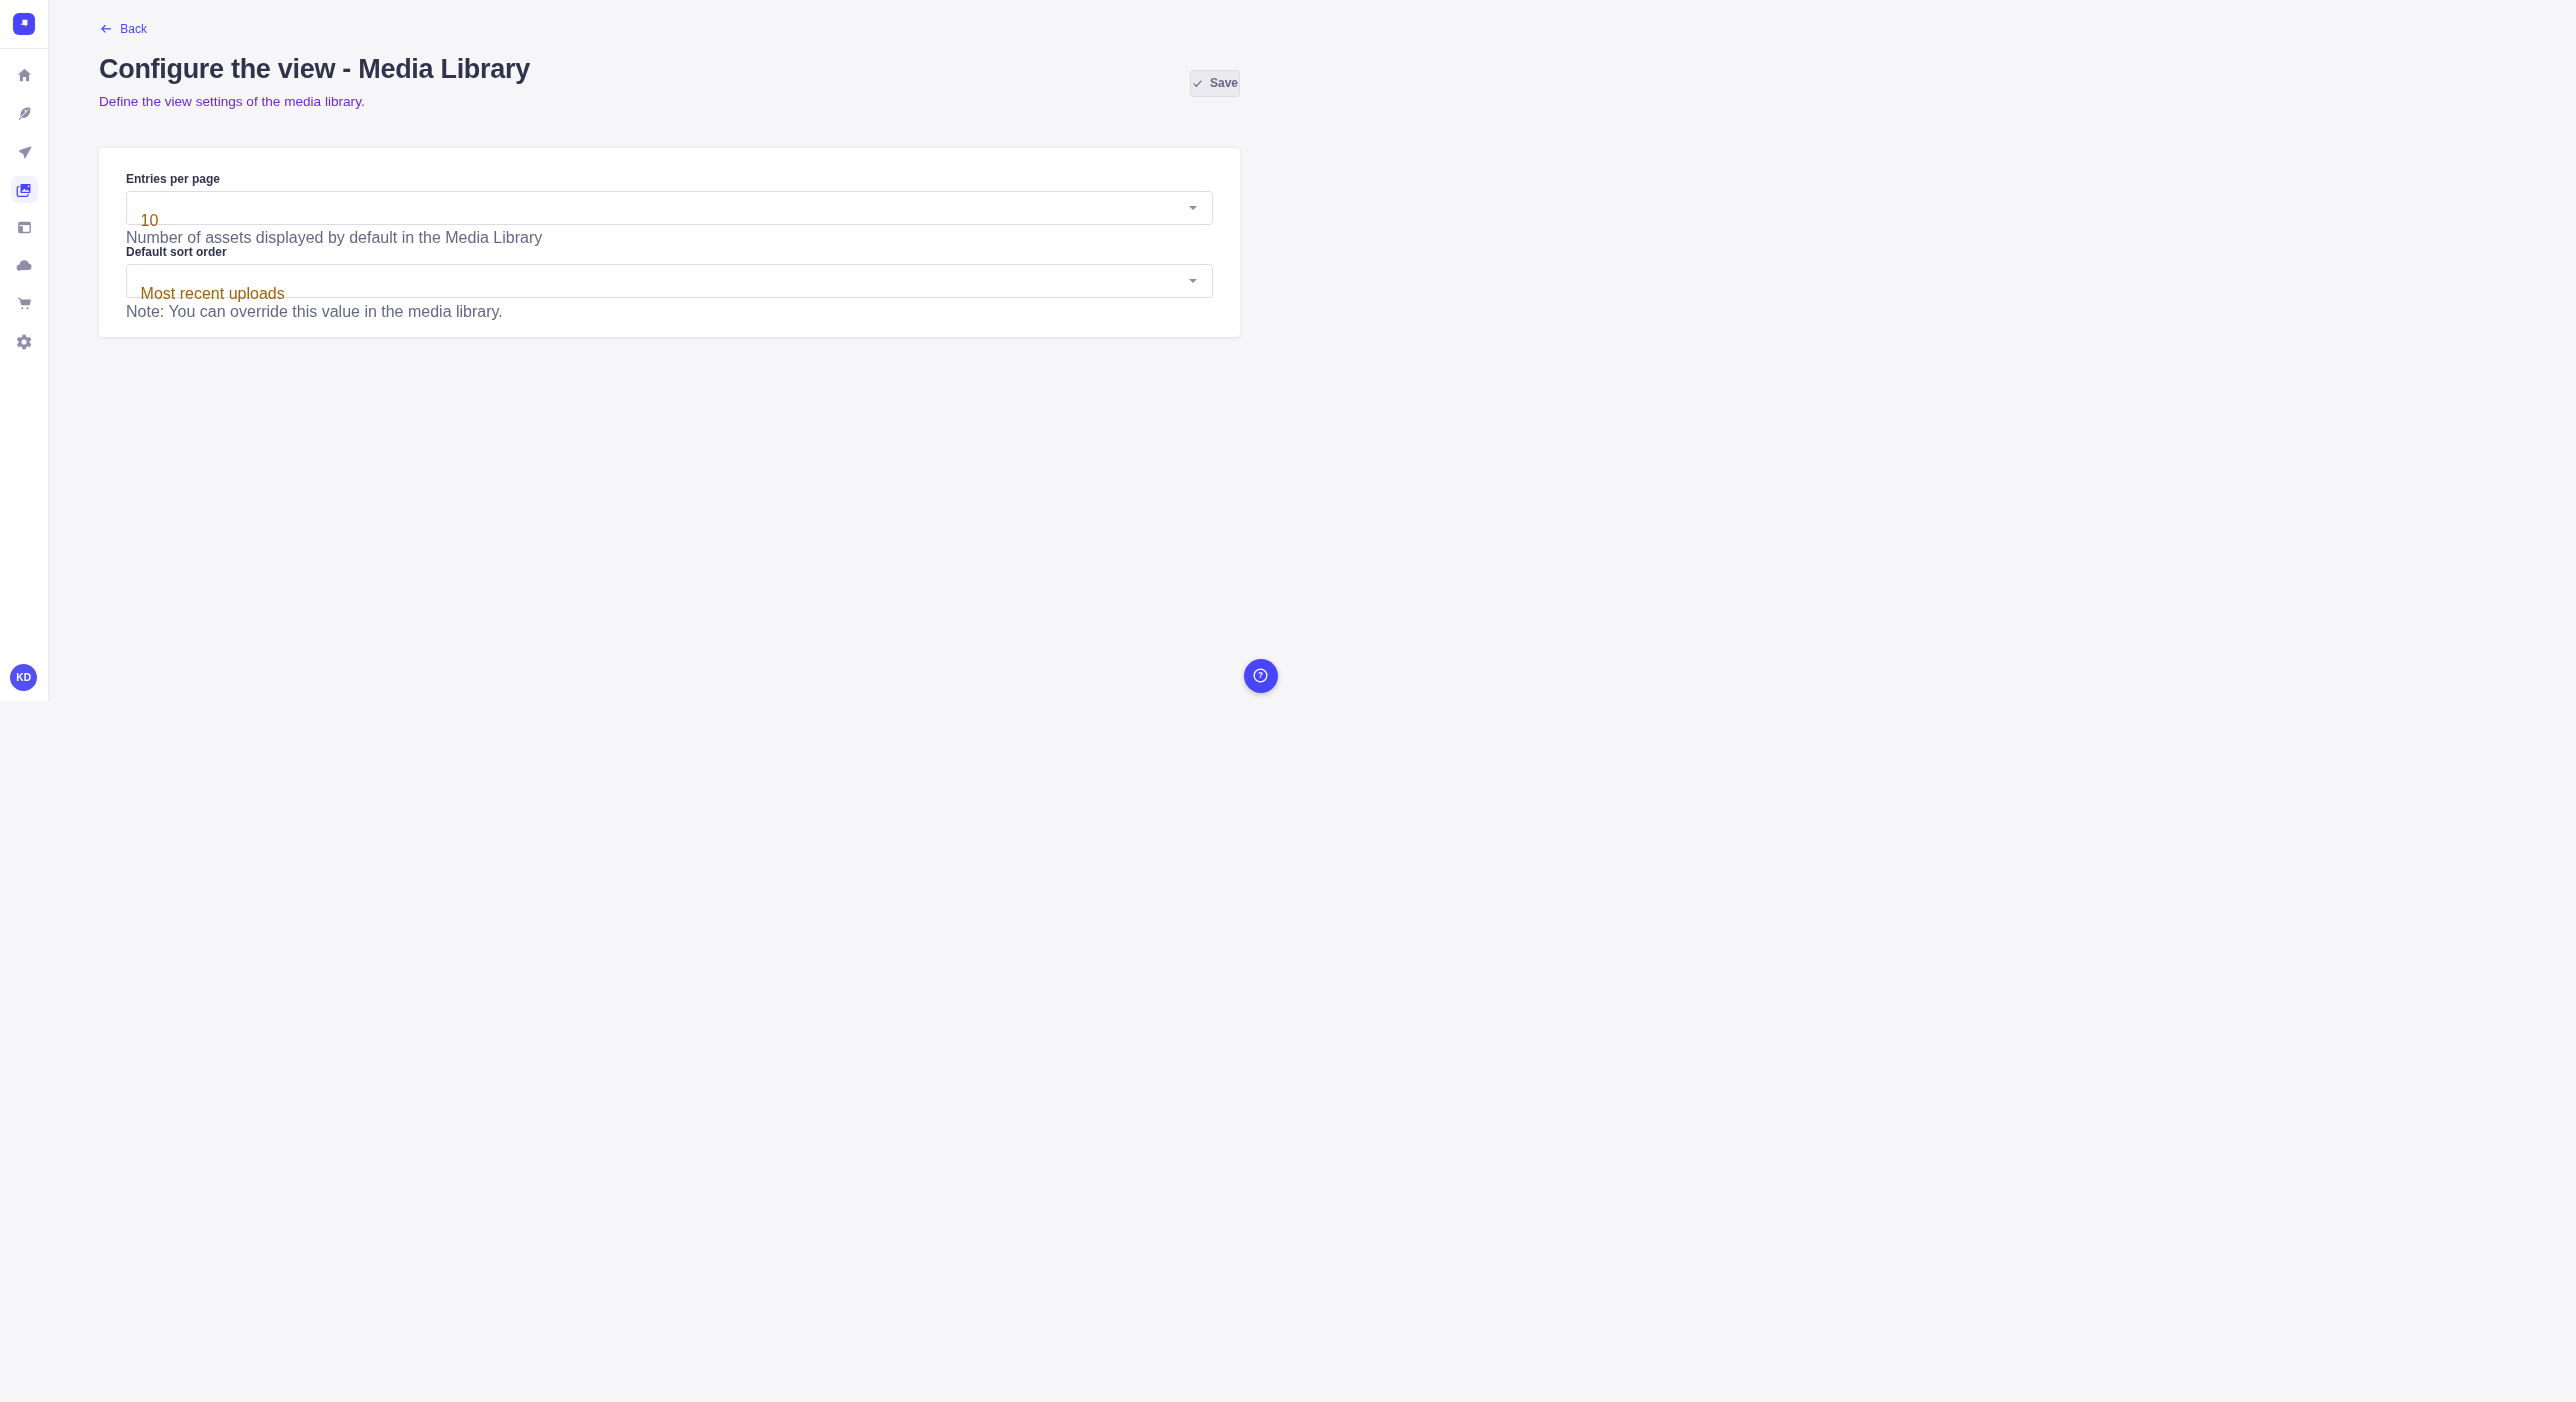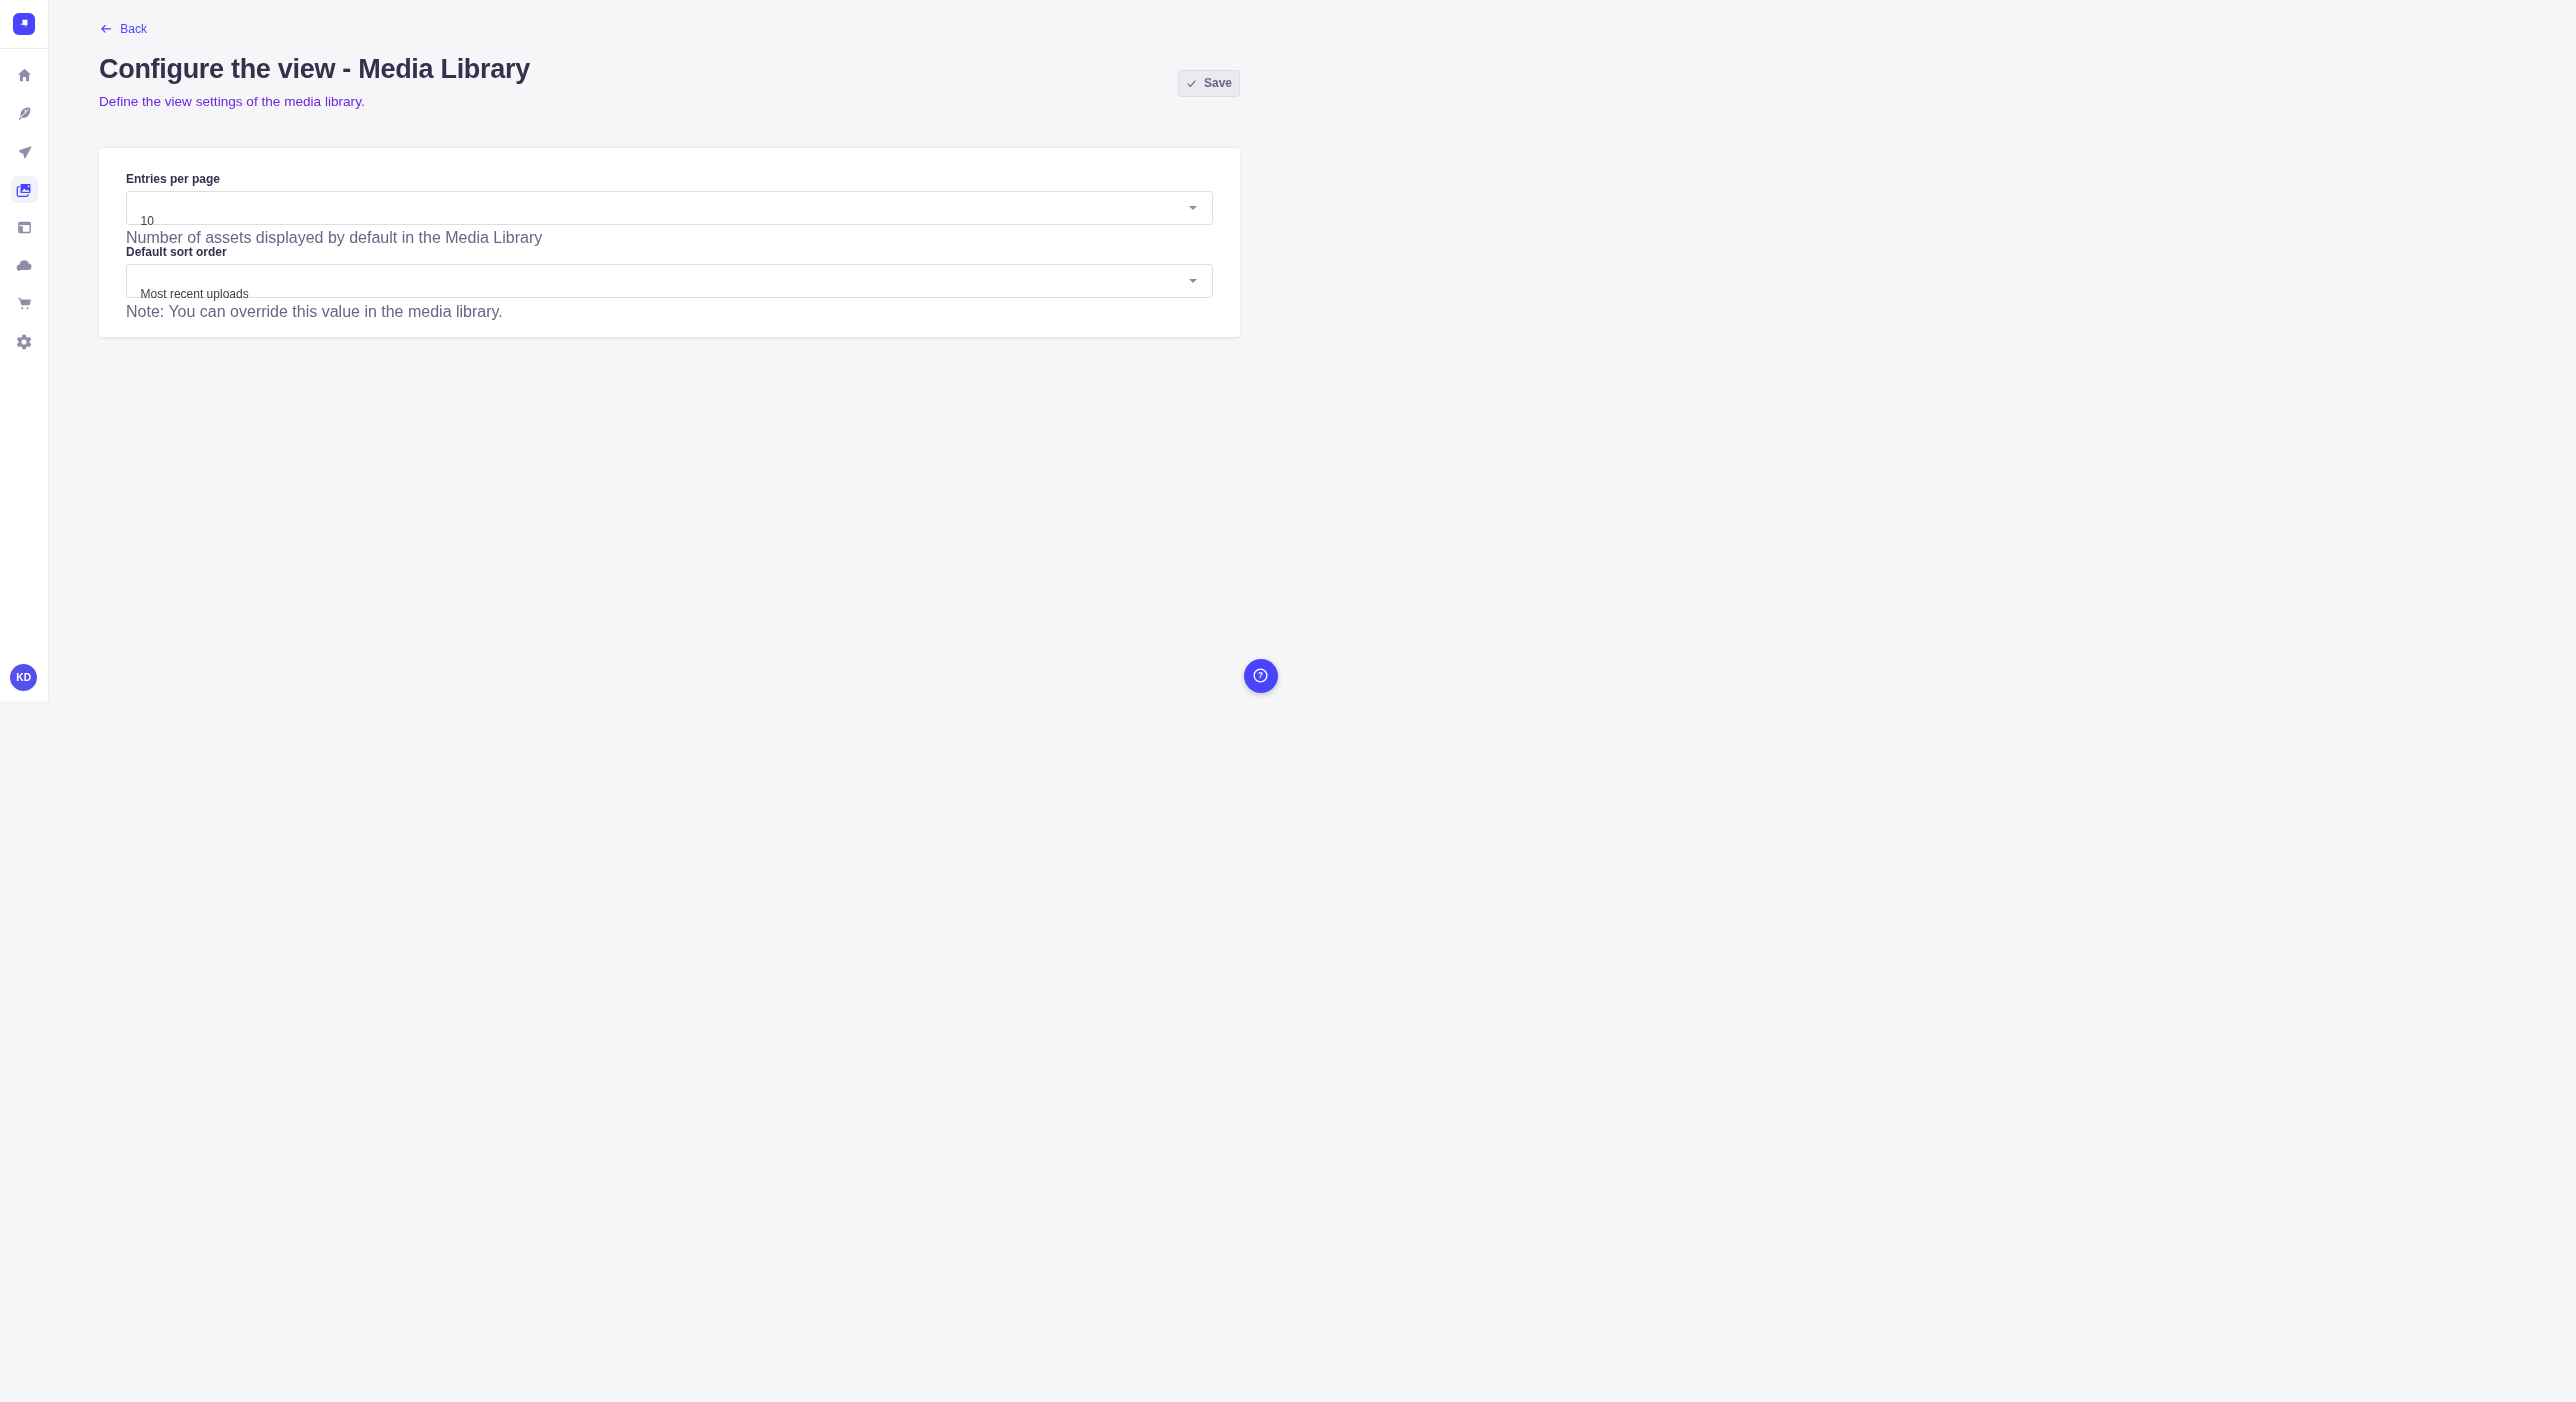--- a/index.html
+++ b/index.html
@@ -25,34 +25,34 @@
             font-family:"Liberation Sans", sans-serif; }
 
   
   .main { position:absolute; left:49px; top:0; right:0; bottom:0; padding:22px 48px 0 50px; }
   .back { display:inline-flex; align-items:center; gap:7.7px; background:none; border:none;
           color:#4945ff; font-size:12px; font-weight:500; cursor:pointer;
           font-family:"Liberation Sans", sans-serif; padding:0;text-align:center; }
   .title-row { display:flex; justify-content:space-between; align-items:center; margin-top:12.8px; }
   .page-title { font-size:27px; font-weight:700; color:#32324d; letter-spacing:-0.3px; line-height:34px; }
   .page-subtitle { margin-top:6.8px; font-size:13.6px; color:#6d28d9; line-height:20.4px; }
-  .save-btn { display:inline-flex; align-items:center; gap:6.8px; height:27px; padding:0 7px;
+  .save-btn { display:inline-flex; align-items:center; gap:6.8px; height:27px; padding:0 1px;
               background:#eaeaef; border:0.9px solid #dcdce4; border-radius:3.4px; color:#666687;
               font-size:12px; font-weight:600; font-family:"Liberation Sans", sans-serif;
               cursor:not-allowed; margin-top:1.7px; }
 
   
   .card { margin-top:35px; background:#ffffff; border-radius:3.4px;
           box-shadow:0 0.9px 3.4px rgba(33,33,52,.1); padding:24px 27px 19px;
           display:grid; grid-template-columns:1fr; column-gap:13.6px; }
   .field-label { display:block; font-size:12px; font-weight:700; color:#32324d; line-height:14.5px; margin-bottom:4.3px; }
   .select { height:34px; background:#ffffff; border:0.9px solid #dcdce4; border-radius:3.4px;
             display:flex; align-items:center; justify-content:space-between; padding:0 15.3px 0 13.6px;
             cursor:pointer; }
-  .select-value { font-size:12px; color:#404040;margin-top:27px; }
+  .select-value { font-size:16px; color:#a16207;margin-top:27px; }
   .caret { width:0; height:0; border-left:4.3px solid transparent; border-right:4.3px solid transparent;
            border-top:4.7px solid #8e8ea9; }
   .hint { margin-top:6.8px; font-size:16px; color:#666687; line-height:13.6px; }
 
   
   .help-btn { position:absolute; right:10.2px; bottom:8.5px; width:34px; height:34px; border:none;
               border-radius:50%; background:#4945ff; display:flex; align-items:center; justify-content:center;
               cursor:pointer; box-shadow:0 1.7px 5.1px rgba(33,33,52,.25); }
 </style>
 </head>

